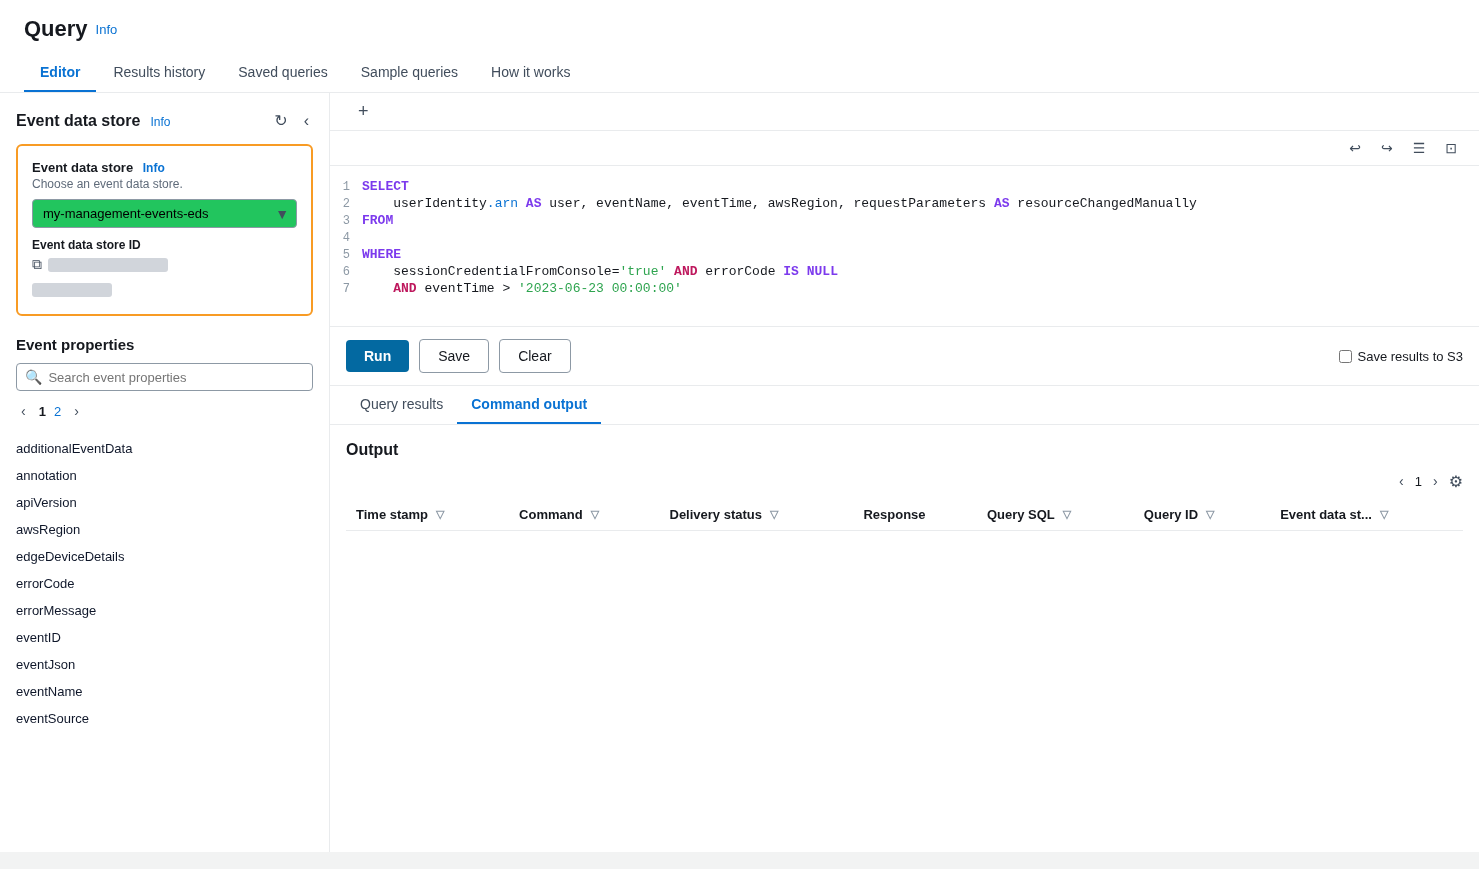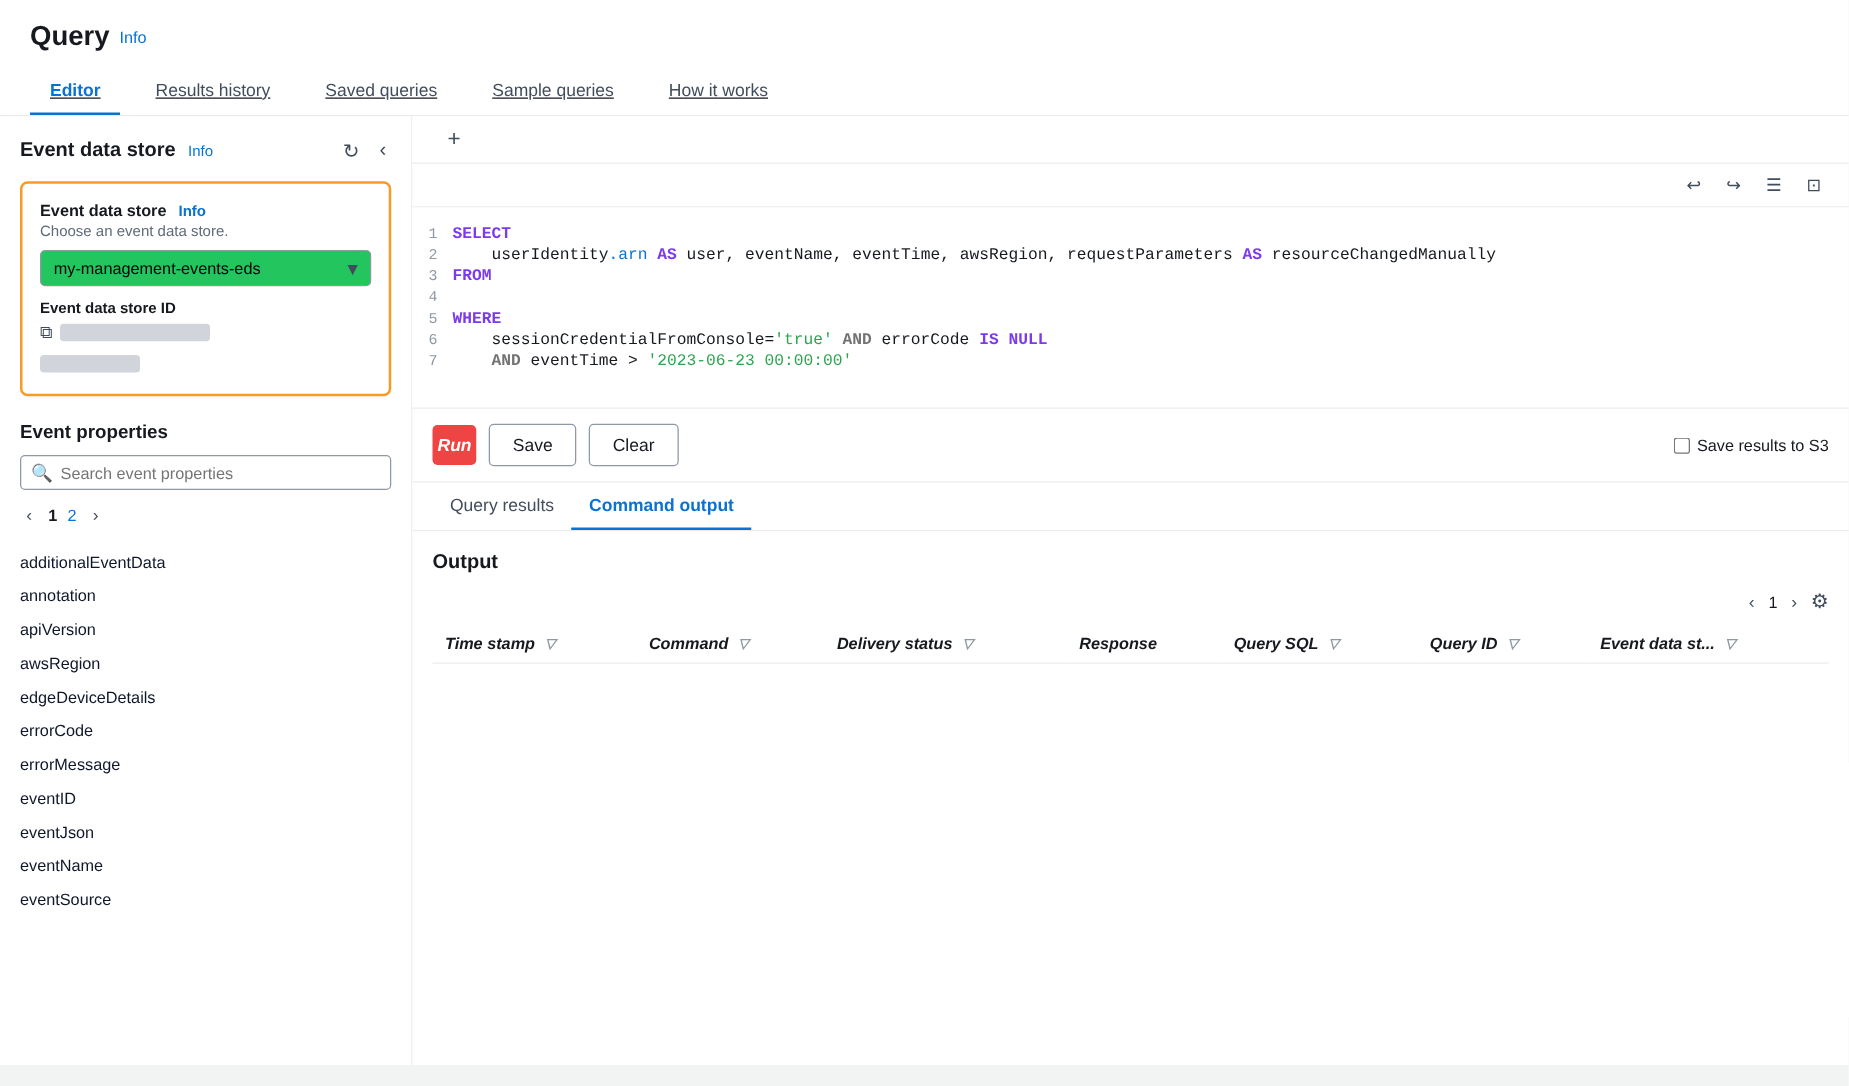--- a/index.html
+++ b/index.html
@@ -2,21 +2,21 @@
 <html><head>
   <meta charset="utf-8">
   <style>
     * { box-sizing: border-box; margin: 0; padding: 0; }
     body { font-family: -apple-system, BlinkMacSystemFont, 'Segoe UI', Arial, sans-serif; font-size: 14px; background: #f2f3f3; color: #16191f; }
 
     .page-header { padding: 16px 24px 0; background: #fff; border-bottom: 1px solid #e9ebed; }
     .page-title { font-size: 22px; font-weight: 700; display: flex; align-items: center; gap: 8px; margin-bottom: 12px; }
     .page-title .info-link { font-size: 13px; font-weight: 400; color: #0972d3; cursor: pointer; }
 
-    .tabs-nav { display: flex; gap: 12px; border-bottom: none; text-decoration: underline; }
+    .tabs-nav { display: flex; gap: 1px; border-bottom: none; }
     .tab-item { padding: 10px 16px; cursor: pointer; font-size: 14px; color: #414d5c; border-bottom: 2px solid transparent; text-decoration: none; }
     .tab-item.active { color: #0972d3; border-bottom: 2px solid #0972d3; font-weight: 600; }
 
     .main-content { display: flex; height: calc(100vh - 110px); }
 
     .left-panel { width: 330px; min-width: 330px; background: #fff; border-right: 1px solid #e9ebed; overflow-y: auto; padding: 16px; }
 
     .section-title-row { display: flex; align-items: center; justify-content: space-between; margin-bottom: 12px; }
     .section-title { font-size: 16px; font-weight: 700; }
     .section-title-row .icon-btns { display: flex; gap: 8px; }
@@ -59,47 +59,47 @@
 
     .code-editor { background: #fff; padding: 12px 0; font-family: 'Courier New', monospace; font-size: 13px; min-height: 160px; }
     .code-line { display: flex; gap: 0; padding: 1px 0; }
     .line-num { color: #8d99a5; min-width: 32px; text-align: right; padding-right: 12px; user-select: none; font-size: 12px; padding-top: 1px; }
     .line-content { flex: 1; white-space: pre; }
 
     .kw-select { color: #7c3aed; font-weight: 600; }
     .kw-from { color: #7c3aed; font-weight: 600; }
     .kw-where { color: #7c3aed; font-weight: 600; }
     .kw-as { color: #7c3aed; font-weight: 600; }
-    .kw-and { color: #737373; font-weight: 600; }
+    .kw-and { color: #be185d; font-weight: 600; }
     .kw-is { color: #7c3aed; font-weight: 600; }
     .kw-null { color: #7c3aed; font-weight: 600; }
     .str-val { color: #2ea44f; text-align: center; }
     .field-ref { color: #0972d3; }
 
     .actions-row { display: flex; align-items: center; padding: 12px 16px; gap: 10px; border-top: 1px solid #e9ebed; border-bottom: 1px solid #e9ebed; }
-    .btn-run { background: #ef4444; color: #fff; border: none; border-radius: 4px; padding: 8px 4px; font-size: 14px; font-weight: 600; cursor: pointer; font-style: italic; }
+    .btn-run { background: #0369a1; color: #fff; border: none; border-radius: 4px; padding: 8px 18px; font-size: 14px; font-weight: 600; cursor: pointer; }
     .btn-secondary { background: #fff; color: #16191f; border: 1px solid #8d99a5; border-radius: 4px; padding: 8px 18px; font-size: 14px; cursor: pointer; }
     .save-s3-row { margin-left: auto; display: flex; align-items: center; gap: 6px; font-size: 13px; }
     .save-s3-row input[type=checkbox] { cursor: pointer; }
 
     .output-tabs { display: flex; gap: 0; padding: 0 16px; border-bottom: 1px solid #e9ebed; }
     .output-tab { padding: 10px 14px; cursor: pointer; font-size: 14px; color: #414d5c; border-bottom: 2px solid transparent; }
     .output-tab.active { color: #0972d3; border-bottom: 2px solid #0972d3; font-weight: 600; }
 
     .output-area { flex: 1; padding: 16px; overflow-y: auto; }
     .output-title { font-size: 16px; font-weight: 700; margin-bottom: 12px; }
 
     .table-pagination { display: flex; align-items: center; justify-content: flex-end; gap: 6px; margin-bottom: 8px; font-size: 13px; }
     .table-page-btn { background: none; border: none; cursor: pointer; font-size: 14px; color: #414d5c; padding: 2px 5px; }
     .gear-btn { background: none; border: none; cursor: pointer; font-size: 16px; color: #414d5c; }
 
     .results-table { width: 100%; border-collapse: collapse; font-size: 13px; }
     .results-table th { text-align: left; padding: 8px 10px; font-weight: 600; border-bottom: 1px solid #e9ebed; white-space: nowrap; }
     .col-filter { margin-left: 4px; color: #8d99a5; font-size: 11px; }
-    .th-row { display: flex; align-items: center; gap: 4px; font-style: italic; }
+    .th-row { display: flex; align-items: center; gap: 4px; }
   </style>
 </head>
 <body>
 
 <div class="page-header">
   <div class="page-title">
     <span>Query</span>
     <span class="info-link">Info</span>
   </div>
   <nav class="tabs-nav">

